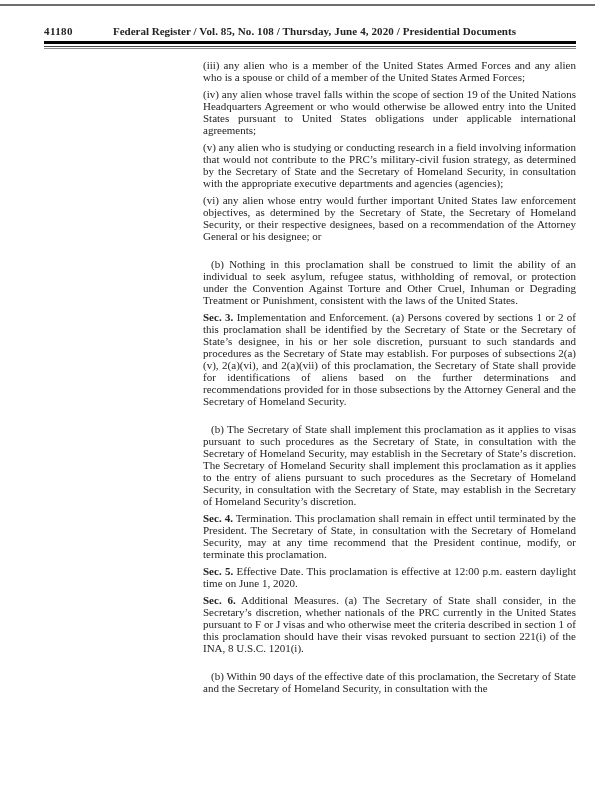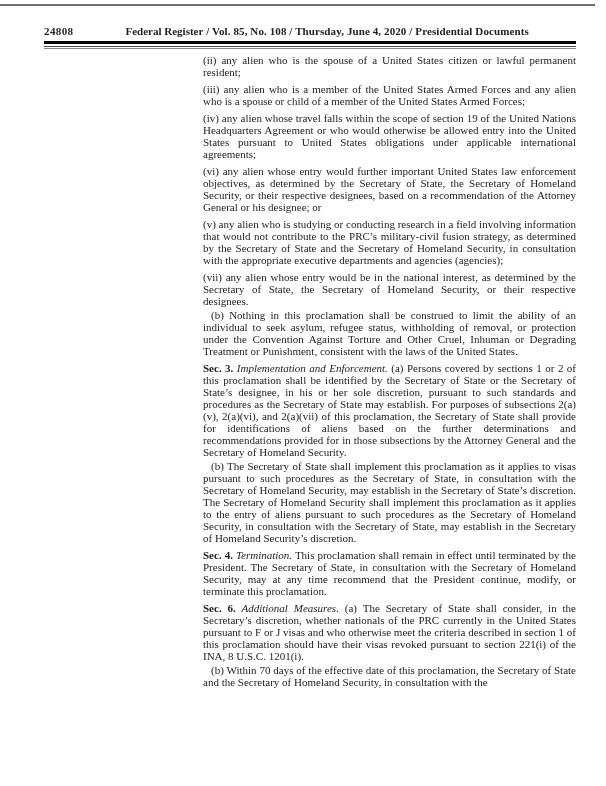--- a/index.html
+++ b/index.html
@@ -29,21 +29,21 @@
     left: 44px;
     width: 532px;
     font-size: 11px;
     white-space: nowrap;
   }
   .page-number {
     font-weight: bold;
     letter-spacing: 0.4px;
   }
   .header-title {
-    margin-left: 52px;
+    margin-left: 40px;
     font-weight: bold;
   }
   .header-issue {
     font-weight: bold;
     letter-spacing: 0.1px;
   }
   .header-rules {
     position: absolute;
     top: 41px;
     left: 44px;
@@ -62,49 +62,48 @@
     font-size: 11px;
     line-height: 12px;
     text-align: justify;
   }
   .doc-body p {
     margin: 0;
     padding: 0;
   }
   p.para-item { margin-top: 5px; }
   p.para-item.first { margin-top: 0; }
-  p.para-lettered { margin-top: 2px; text-indent: 8px; }
+  p.para-lettered { margin-top: 16px; text-indent: 8px; }
   p.para-section { margin-top: 5px; }
   .sec-label { font-weight: bold; }
-  .sec-title { font-style: italic; }
+  .sec-title { }
 </style>
 </head>
 <body>
 
 <div class="scan-top-line"></div>
 
 <div class="fr-header">
-  <span class="page-number">24808</span><span class="header-title">Federal Register</span>
+  <span class="page-number">41180</span><span class="header-title">Federal Register</span>
   <span class="header-issue">/ Vol. 85, No. 108 / Thursday, June 4, 2020 / Presidential Documents</span>
 </div>
 
 <div class="header-rules">
   <div class="rule-thick"></div>
   <div class="rule-sp2"></div>
   <div class="rule-thin1"></div>
   <div class="rule-sp1"></div>
   <div class="rule-thin2"></div>
 </div>
 
 <div class="doc-body">
-  <p class="para-item first">(ii) any alien who is the spouse of a United States citizen or lawful permanent resident;</p>
   <p class="para-item">(iii) any alien who is a member of the United States Armed Forces and any alien who is a spouse or child of a member of the United States Armed Forces;</p>
   <p class="para-item">(iv) any alien whose travel falls within the scope of section 19 of the United Nations Headquarters Agreement or who would otherwise be allowed entry into the United States pursuant to United States obligations under applicable international agreements;</p>
+  <p class="para-item">(v) any alien who is studying or conducting research in a field involving information that would not contribute to the PRC’s military-civil fusion strategy, as determined by the Secretary of State and the Secretary of Homeland Security, in consultation with the appropriate executive departments and agencies (agencies);</p>
   <p class="para-item">(vi) any alien whose entry would further important United States law enforcement objectives, as determined by the Secretary of State, the Secretary of Homeland Security, or their respective designees, based on a recommendation of the Attorney General or his designee; or</p>
-  <p class="para-item">(v) any alien who is studying or conducting research in a field involving information that would not contribute to the PRC’s military-civil fusion strategy, as determined by the Secretary of State and the Secretary of Homeland Security, in consultation with the appropriate executive departments and agencies (agencies);</p>
-  <p class="para-item">(vii) any alien whose entry would be in the national interest, as determined by the Secretary of State, the Secretary of Homeland Security, or their respective designees.</p>
   <p class="para-lettered">(b) Nothing in this proclamation shall be construed to limit the ability of an individual to seek asylum, refugee status, withholding of removal, or protection under the Convention Against Torture and Other Cruel, Inhuman or Degrading Treatment or Punishment, consistent with the laws of the United States.</p>
   <p class="para-section"><span class="sec-label">Sec. 3.</span><span class="sec-title"> Implementation and Enforcement.</span><span> (a) Persons covered by sections 1 or 2 of this proclamation shall be identified by the Secretary of State or the Secretary of State’s designee, in his or her sole discretion, pursuant to such standards and procedures as the Secretary of State may establish. For purposes of subsections 2(a)(v), 2(a)(vi), and 2(a)(vii) of this proclamation, the Secretary of State shall provide for identifications of aliens based on the further determinations and recommendations provided for in those subsections by the Attorney General and the Secretary of Homeland Security.</span></p>
   <p class="para-lettered">(b) The Secretary of State shall implement this proclamation as it applies to visas pursuant to such procedures as the Secretary of State, in consultation with the Secretary of Homeland Security, may establish in the Secretary of State’s discretion. The Secretary of Homeland Security shall implement this proclamation as it applies to the entry of aliens pursuant to such procedures as the Secretary of Homeland Security, in consultation with the Secretary of State, may establish in the Secretary of Homeland Security’s discretion.</p>
   <p class="para-section"><span class="sec-label">Sec. 4.</span><span class="sec-title"> Termination.</span><span> This proclamation shall remain in effect until terminated by the President. The Secretary of State, in consultation with the Secretary of Homeland Security, may at any time recommend that the President continue, modify, or terminate this proclamation.</span></p>
+  <p class="para-section"><span class="sec-label">Sec. 5.</span><span class="sec-title"> Effective Date.</span><span> This proclamation is effective at 12:00 p.m. eastern daylight time on June 1, 2020.</span></p>
   <p class="para-section"><span class="sec-label">Sec. 6.</span><span class="sec-title"> Additional Measures.</span><span> (a) The Secretary of State shall consider, in the Secretary’s discretion, whether nationals of the PRC currently in the United States pursuant to F or J visas and who otherwise meet the criteria described in section 1 of this proclamation should have their visas revoked pursuant to section 221(i) of the INA, 8 U.S.C. 1201(i).</span></p>
-  <p class="para-lettered">(b) Within 70 days of the effective date of this proclamation, the Secretary of State and the Secretary of Homeland Security, in consultation with the</p>
+  <p class="para-lettered">(b) Within 90 days of the effective date of this proclamation, the Secretary of State and the Secretary of Homeland Security, in consultation with the</p>
 </div>
 
 </body></html>

